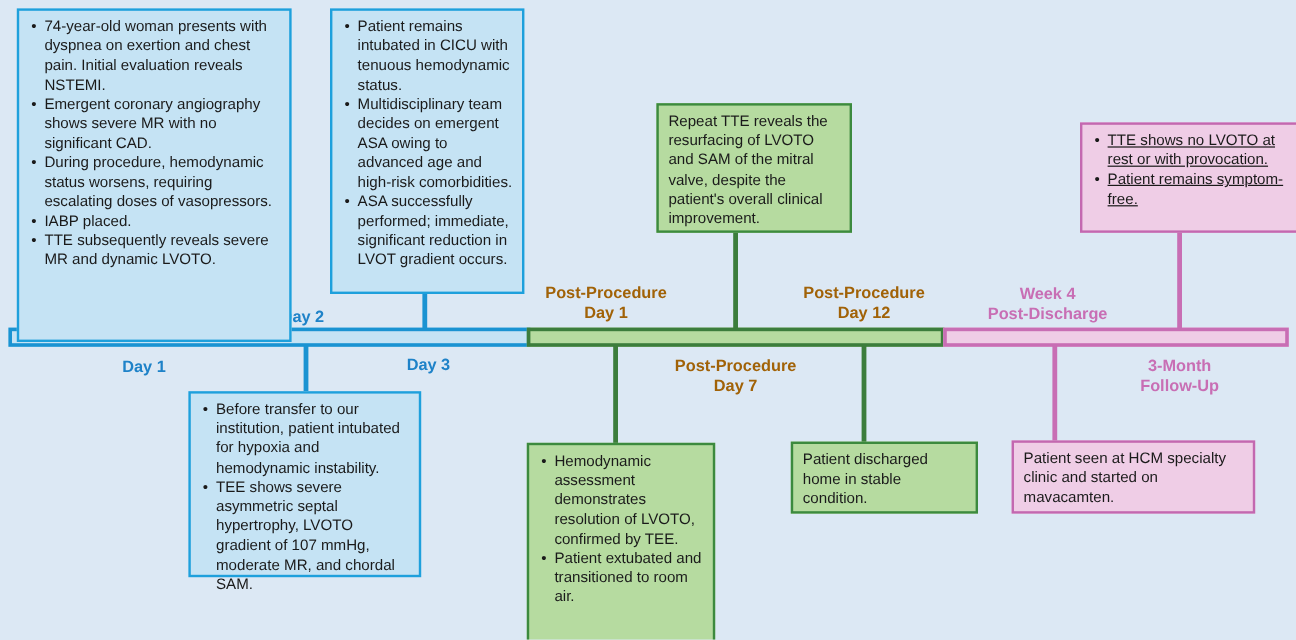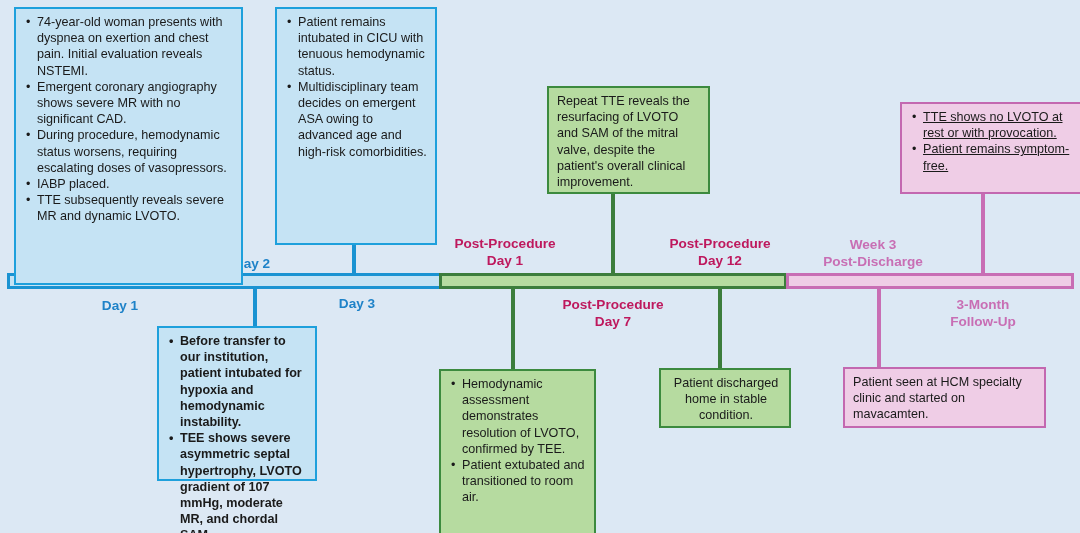--- a/index.html
+++ b/index.html
@@ -30,21 +30,21 @@
   .stem.blue  { background: #1a93d2; }
   .stem.green { background: #3c7d3c; }
   .stem.pink  { background: #c86eb4; }
 
   .label {
     position: absolute; text-align: center; font-weight: bold;
     font-size: 13.6px; line-height: 17px; transform: translateX(-50%);
     white-space: nowrap;
   }
   .label.blue  { color: #1e82c8; }
-  .label.green { color: #be185d; }
+  .label.green { color: #a16207; }
   .label.pink  { color: #c86eb4; }
 </style>
 </head>
 <body>
 
 <div class="seg blue" style="left:7px; width:435px;"></div>
 <div class="seg green" style="left:439px; width:348px;"></div>
 <div class="seg pink" style="left:786px; width:288px;"></div>
 
 <div class="stem blue" style="left:122px; top:244px; height:30px;"></div>
@@ -71,21 +71,21 @@
 </div>
 <div class="label green" style="left:720px; top:235px;">
   <div>Post-Procedure</div>
   <div>Day 12</div>
 </div>
 <div class="label green" style="left:613px; top:296px;">
   <div>Post-Procedure</div>
   <div>Day 7</div>
 </div>
 <div class="label pink" style="left:873px; top:236px;">
-  <div>Week 3</div>
+  <div>Week 4</div>
   <div>Post-Discharge</div>
 </div>
 <div class="label pink" style="left:983px; top:296px;">
   <div>3-Month</div>
   <div>Follow-Up</div>
 </div>
 
 <div class="box blue" style="left:14px; top:7px; width:229px; height:278px;">
   <ul>
     <li>74-year-old woman presents with dyspnea on exertion and chest pain. Initial evaluation reveals NSTEMI.</li>
@@ -93,42 +93,43 @@
     <li>During procedure, hemodynamic status worsens, requiring escalating doses of vasopressors.</li>
     <li>IABP placed.</li>
     <li>TTE subsequently reveals severe MR and dynamic LVOTO.</li>
   </ul>
 </div>
 
 <div class="box blue" style="left:275px; top:7px; width:162px; height:238px;">
   <ul>
     <li>Patient remains intubated in CICU with tenuous hemodynamic status.</li>
     <li>Multidisciplinary team decides on emergent ASA owing to advanced age and high-risk comorbidities.</li>
+    <li>ASA successfully performed; immediate, significant reduction in LVOT gradient occurs.</li>
   </ul>
 </div>
 
-<div class="box blue" style="left:157px; top:326px; width:160px; height:155px;font-weight:bold;">
+<div class="box blue" style="left:157px; top:326px; width:194px; height:155px;">
   <ul>
     <li>Before transfer to our institution, patient intubated for hypoxia and hemodynamic instability.</li>
     <li>TEE shows severe asymmetric septal hypertrophy, LVOTO gradient of 107 mmHg, moderate MR, and chordal SAM.</li>
   </ul>
 </div>
 
 <div class="box green" style="left:535px; top:86px; width:163px; height:108px;margin-left:12px;">
   <p>Repeat TTE reveals the resurfacing of LVOTO and SAM of the mitral valve, despite the patient's overall clinical improvement.</p>
 </div>
 
 <div class="box green" style="left:439px; top:369px; width:157px; height:184px;">
   <ul>
     <li>Hemodynamic assessment demonstrates resolution of LVOTO, confirmed by TEE.</li>
     <li>Patient extubated and transitioned to room air.</li>
   </ul>
 </div>
 
-<div class="box green" style="left:659px; top:368px; width:132px; height:60px;text-align:center;">
+<div class="box green" style="left:659px; top:368px; width:156px; height:60px;">
   <p>Patient discharged home in stable condition.</p>
 </div>
 
 <div class="box pink" style="left:900px; top:102px; width:192px; height:92px;text-decoration:underline;">
   <ul>
     <li>TTE shows no LVOTO at rest or with provocation.</li>
     <li>Patient remains symptom-free.</li>
   </ul>
 </div>
 

